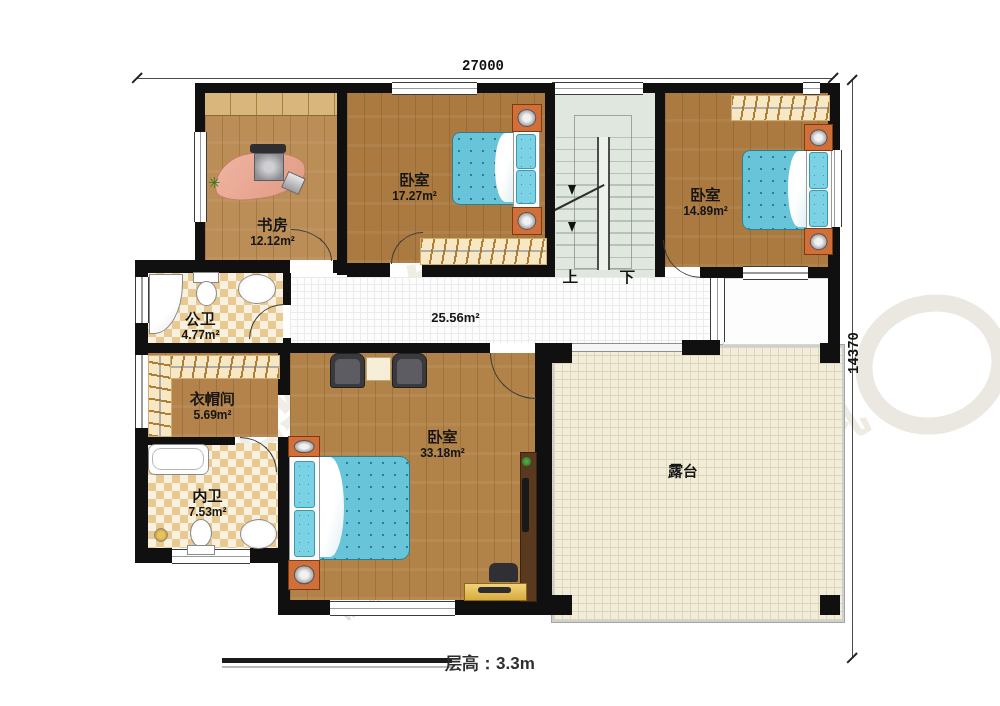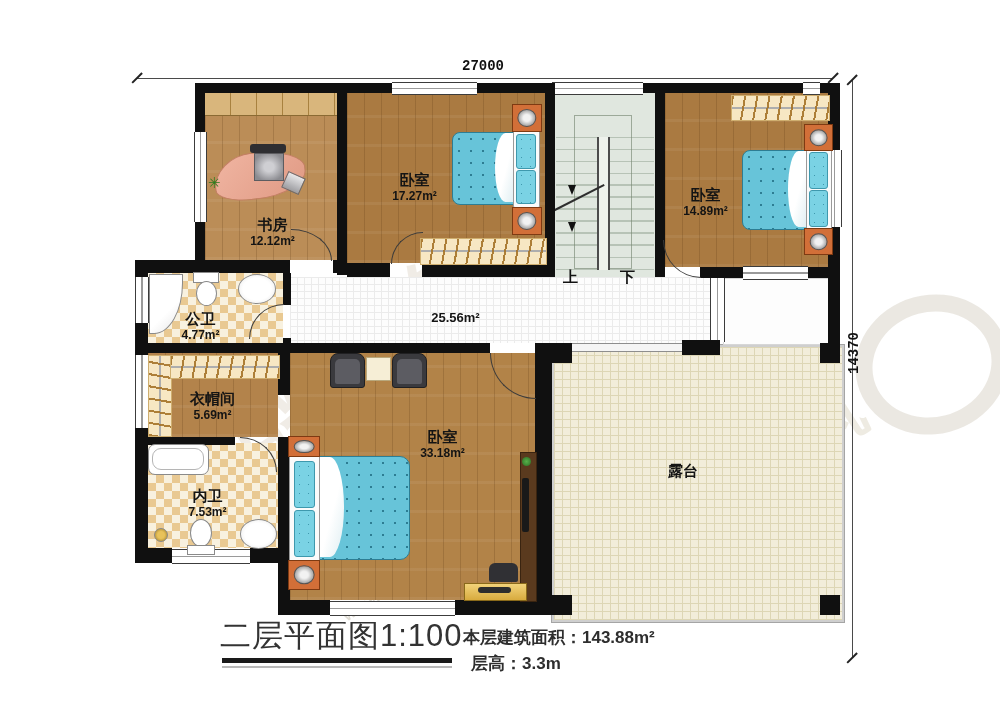--- a/index.html
+++ b/index.html
@@ -286,19 +286,17 @@
 
   <div class="dimline" style="left:137px;top:78px;width:696px;height:1px;"></div>
   <div class="tick" style="left:130px;top:77px;transform:rotate(-45deg);"></div>
   <div class="tick" style="left:826px;top:77px;transform:rotate(-45deg);"></div>
   <div class="dimtext" style="left:462px;top:58px;">27000</div>
   <div class="dimline" style="left:852px;top:80px;width:1px;height:578px;"></div>
   <div class="tick" style="left:845px;top:79px;transform:rotate(-45deg);"></div>
   <div class="tick" style="left:845px;top:657px;transform:rotate(-45deg);"></div>
   <div class="dimtext" style="left:832px;top:345px;transform:rotate(-90deg);transform-origin:center;width:44px;text-align:center;">14370</div>
 
-  <div class="f-title" style="left:220px;top:615px;">二层平面图1:100</div>
   <div class="f-line1" style="left:222px;top:658px;width:230px;height:5px;"></div>
   <div class="f-line2" style="left:222px;top:666px;width:230px;height:2px;"></div>
-  <div class="f-meta" style="left:463px;top:626px;">本层建筑面积：143.88m²</div>
-  <div class="f-meta" style="left:471px;top:652px;">层高：3.3m</div>
+  <div class="f-meta" style="left:445px;top:652px;">层高：3.3m</div>
 
 </div>
 
 </body></html>

